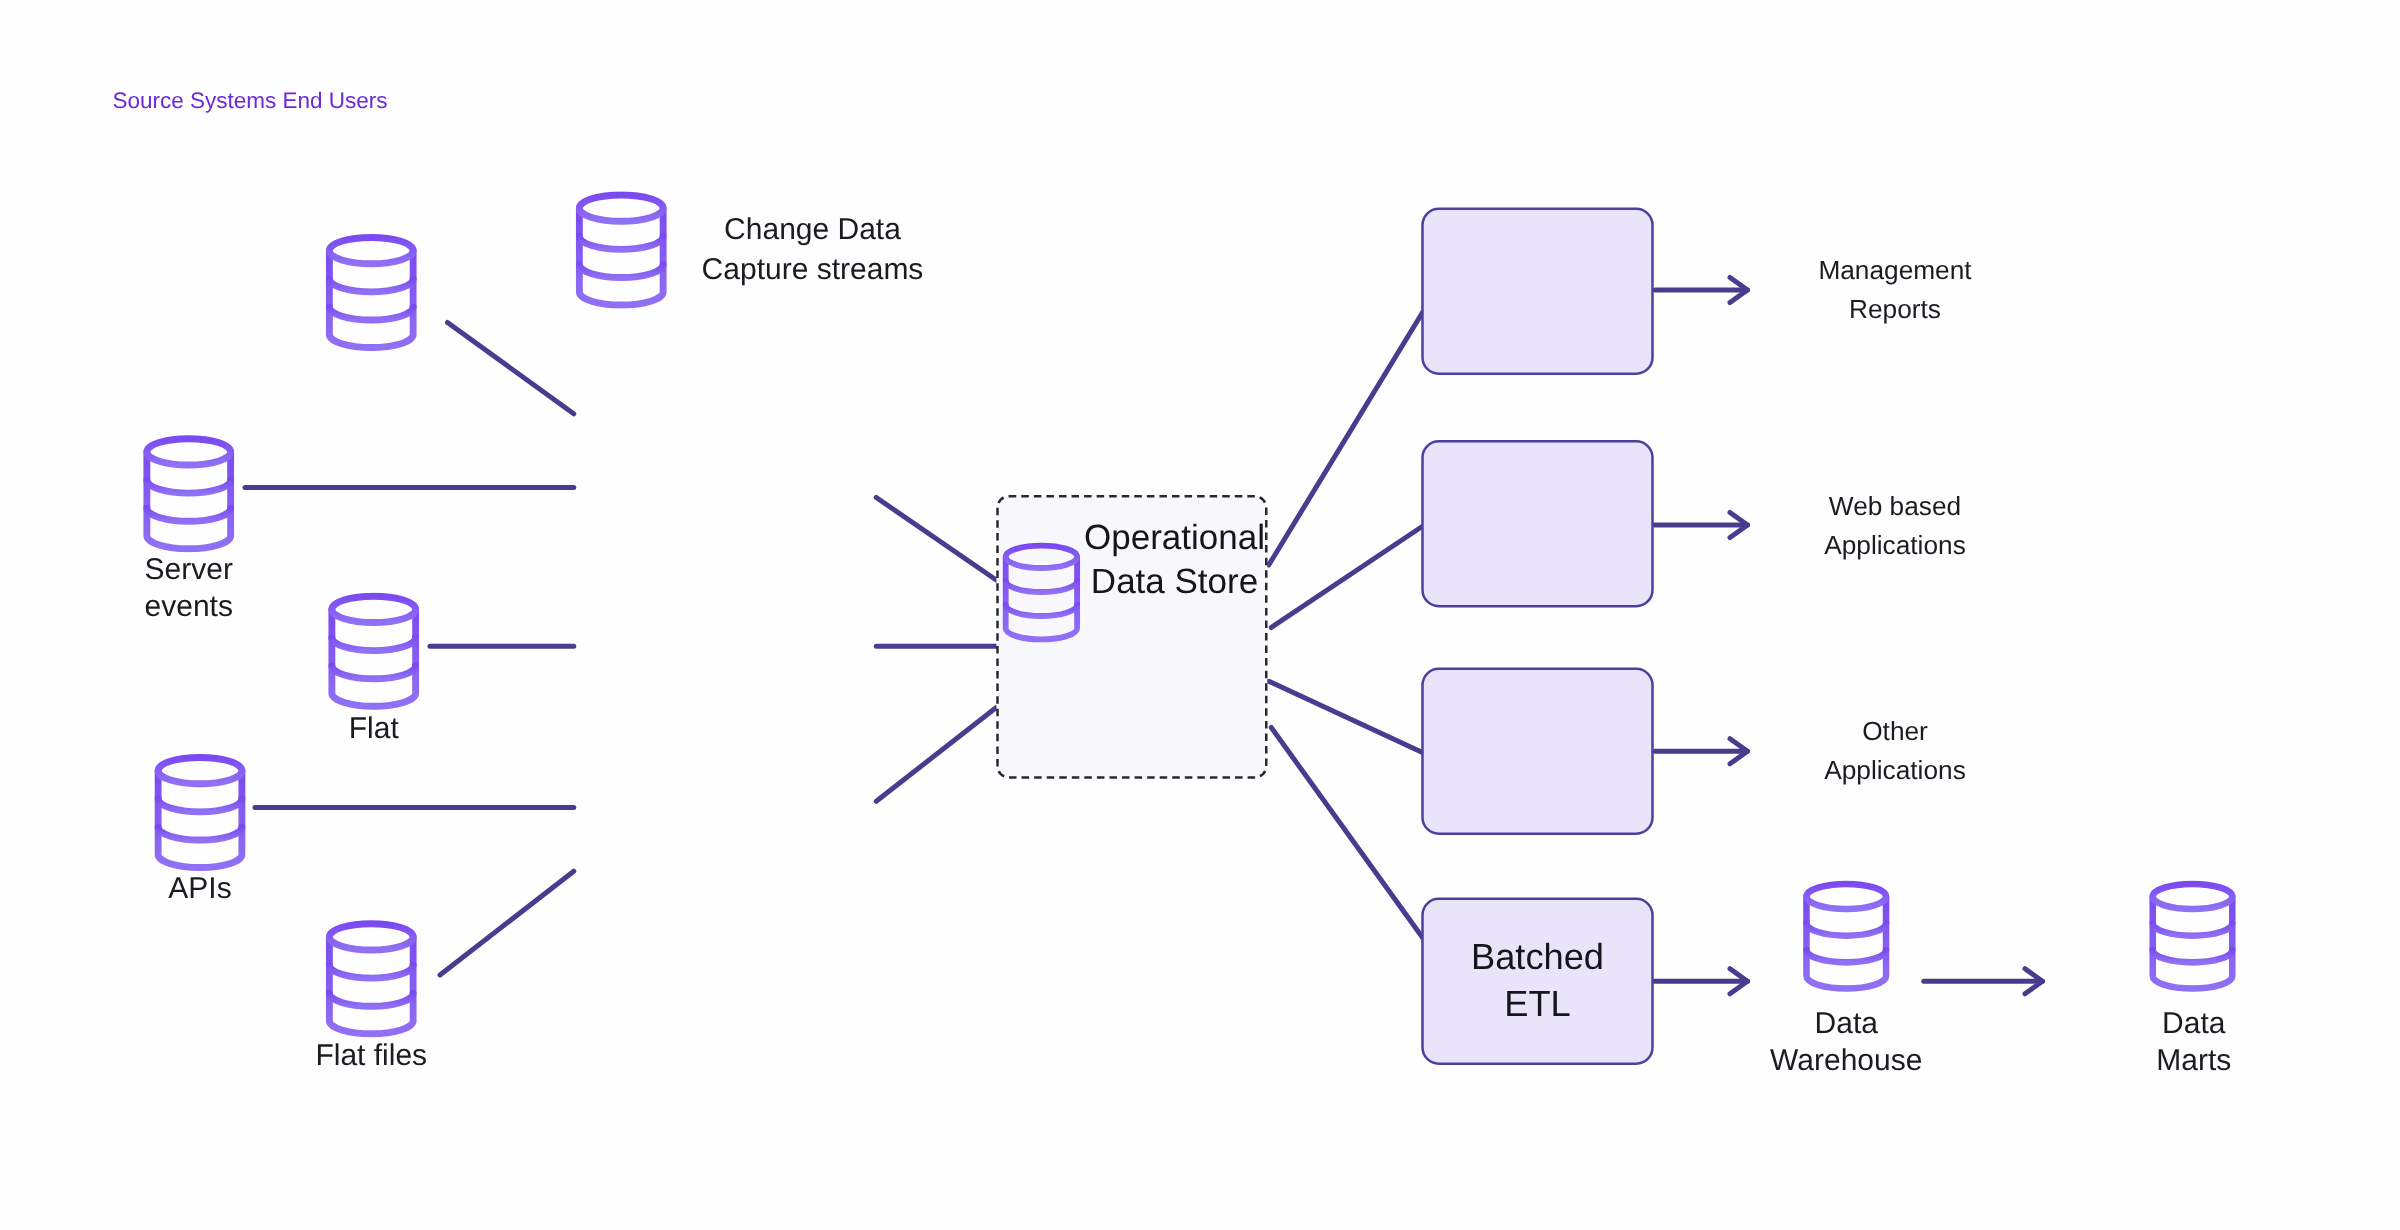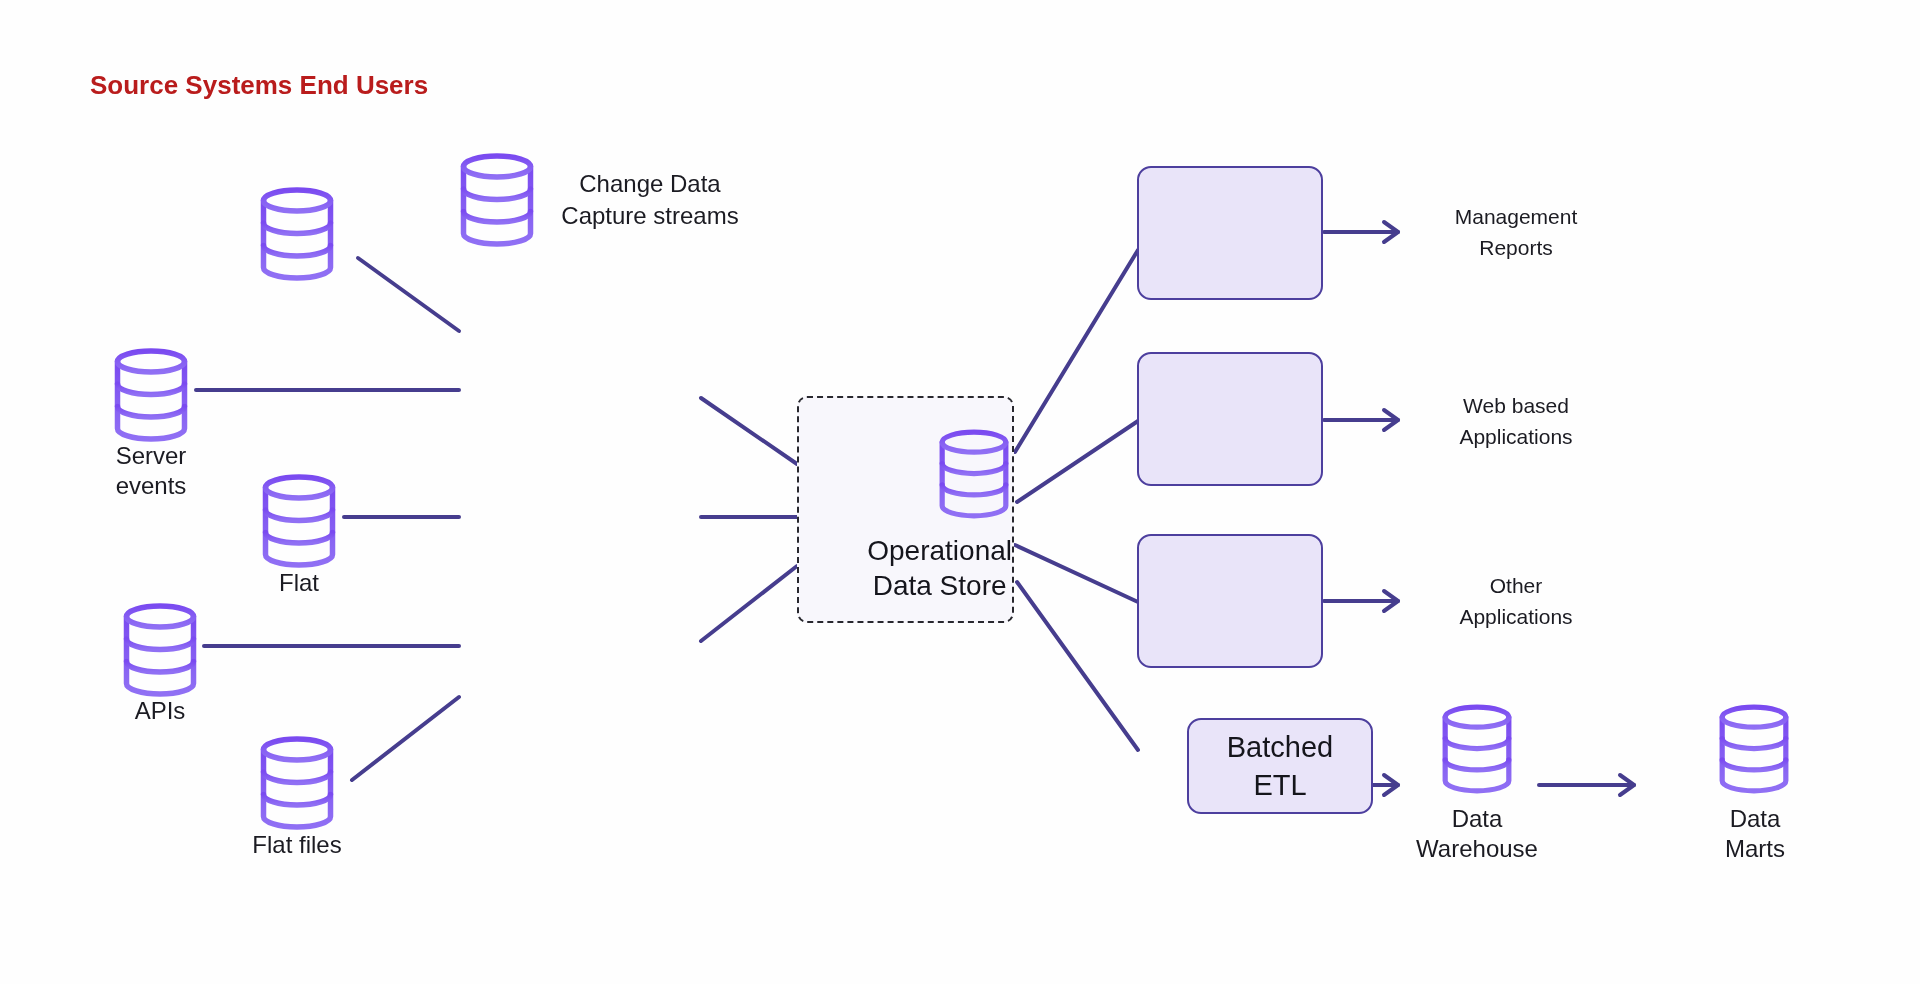--- a/index.html
+++ b/index.html
@@ -12,29 +12,29 @@
     --ods-border:#28282e;
     --text:#1b1b22;
   }
   *{margin:0;padding:0;box-sizing:border-box;}
   html,body{background:var(--bg);}
   body{font-family:"Liberation Sans","DejaVu Sans",sans-serif;color:var(--text);}
   .stage{position:relative;width:1920px;height:984px;background:var(--bg);overflow:hidden;}
   .wires{position:absolute;left:0;top:0;width:1920px;height:984px;}
   .conn{stroke:var(--connector);stroke-width:4;stroke-linecap:round;fill:none;}
   .node{position:absolute;}
-  .title{position:absolute;left:90px;top:70px;font-size:26px;font-weight:700;letter-spacing:0;color:#b91c1c;white-space:pre;}
+  .title{position:absolute;left:90px;top:70px;font-size:18px;font-weight:400;letter-spacing:0;color:#6d28d9;white-space:pre;}
   .cyl{display:block;}
   .lbl{position:absolute;text-align:center;font-size:24px;line-height:30px;color:var(--text);white-space:pre-line;}
   .lbl.right-lbl{font-size:21px;line-height:31px;}
   .box{position:absolute;background:var(--box-fill);border:2px solid var(--box-border);border-radius:14px;
        display:flex;align-items:center;justify-content:center;text-align:center;
        font-size:29px;line-height:39px;color:#15151c;white-space:pre-line;}
   .ods{position:absolute;background:var(--ods-fill);border:2px dashed var(--ods-border);border-radius:10px;
-       display:flex;flex-direction:column;align-items:flex-end;}
+       display:flex;align-items:flex-start;}
   .ods .ods-text{margin-top:14px;text-align:center;font-size:28px;line-height:35px;color:#15151c;white-space:pre-line;}
   .sprite{position:absolute;width:0;height:0;overflow:hidden;}
 </style>
 </head>
 <body>
 
 <svg class="sprite" aria-hidden="true">
   <defs>
     <linearGradient id="cylGrad" x1="0" y1="0" x2="0" y2="1">
       <stop offset="0" stop-color="#7a4af0"></stop>
@@ -112,21 +112,21 @@
     <svg class="cyl" style="margin-top:31px" width="76" height="90" viewBox="0 0 80 94">
         <use href="#cyl-sym"></use>
       </svg>
     <div class="ods-text">Operational
 Data Store</div>
   </div>
 
   <div class="box" style="left:1137px;top:166px;width:186px;height:134px"></div>
   <div class="box" style="left:1137px;top:352px;width:186px;height:134px"></div>
   <div class="box" style="left:1137px;top:534px;width:186px;height:134px"></div>
-  <div class="box" style="left:1187px;top:718px;width:186px;height:96px;font-size:29px;line-height:38px">Batched
+  <div class="box" style="left:1137px;top:718px;width:186px;height:134px;font-size:29px;line-height:38px">Batched
 ETL</div>
 
   <div class="lbl right-lbl" style="left:1391px;top:201px;width:250px">Management
 Reports</div>
   <div class="lbl right-lbl" style="left:1391px;top:390px;width:250px">Web based
 Applications</div>
   <div class="lbl right-lbl" style="left:1391px;top:570px;width:250px">Other
 Applications</div>
 
   <svg class="cyl node" style="left:1439px;top:704px" width="76" height="90" viewBox="0 0 80 94">

